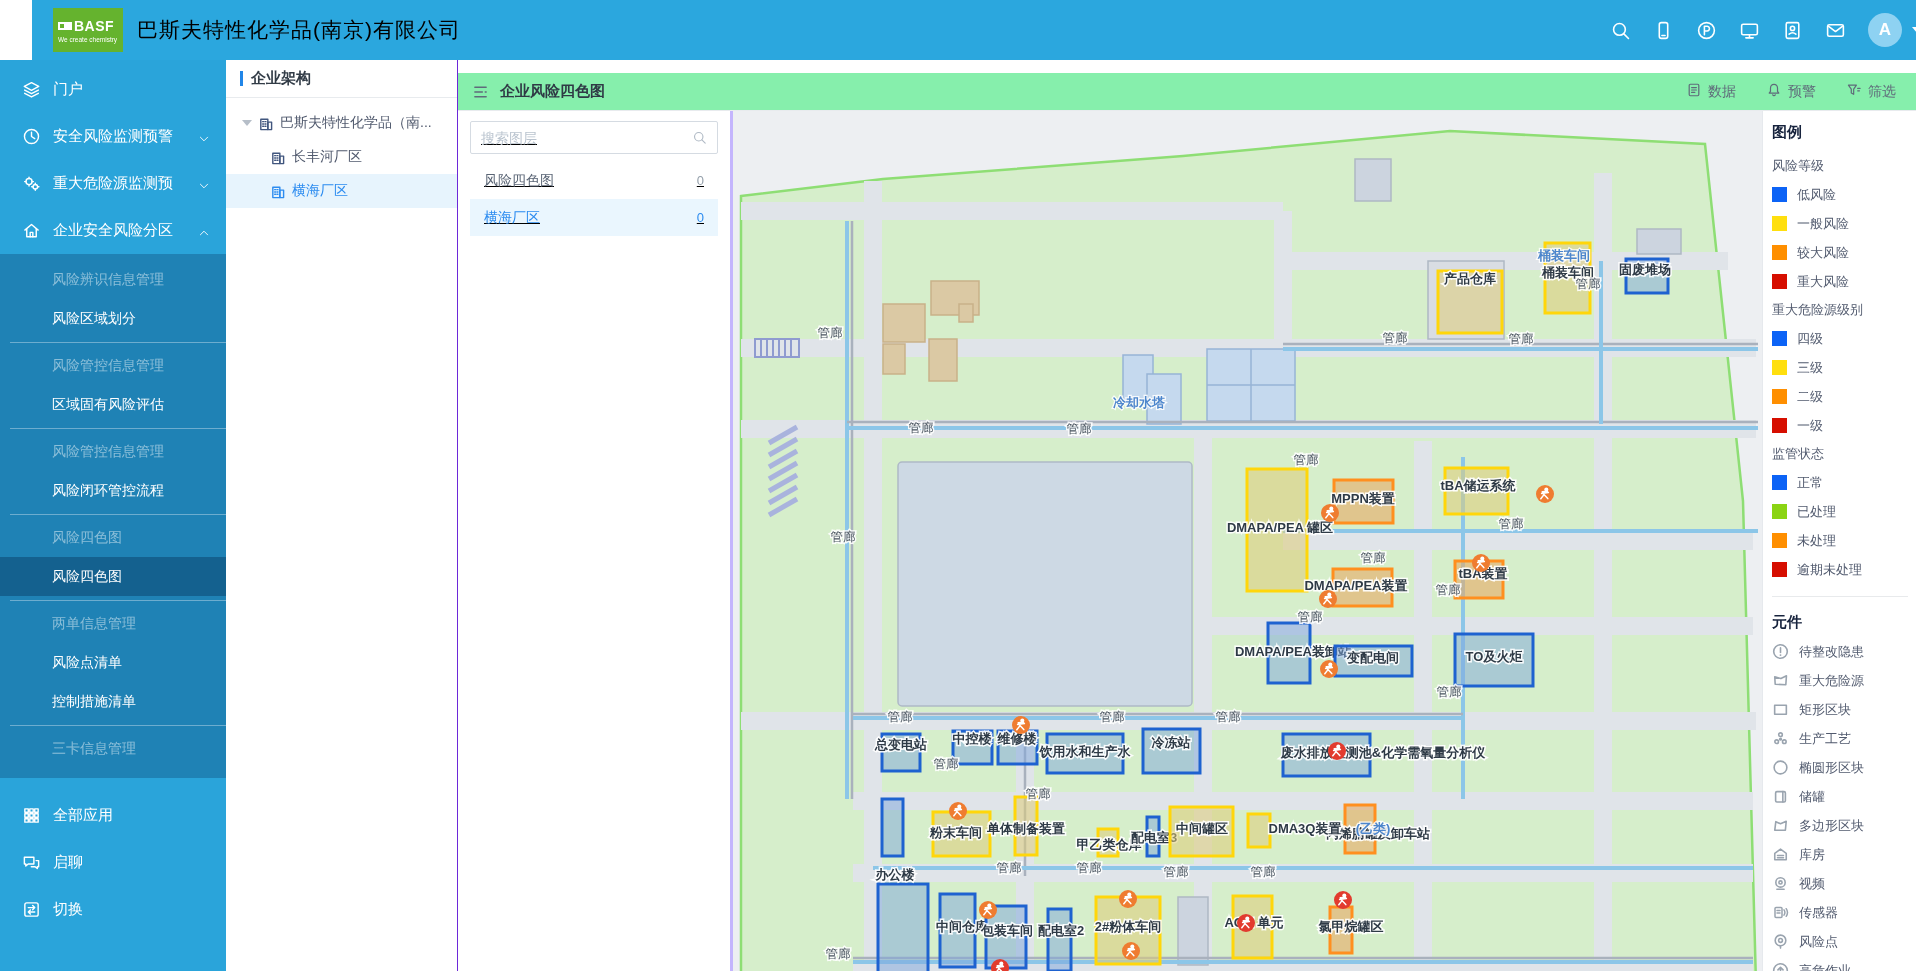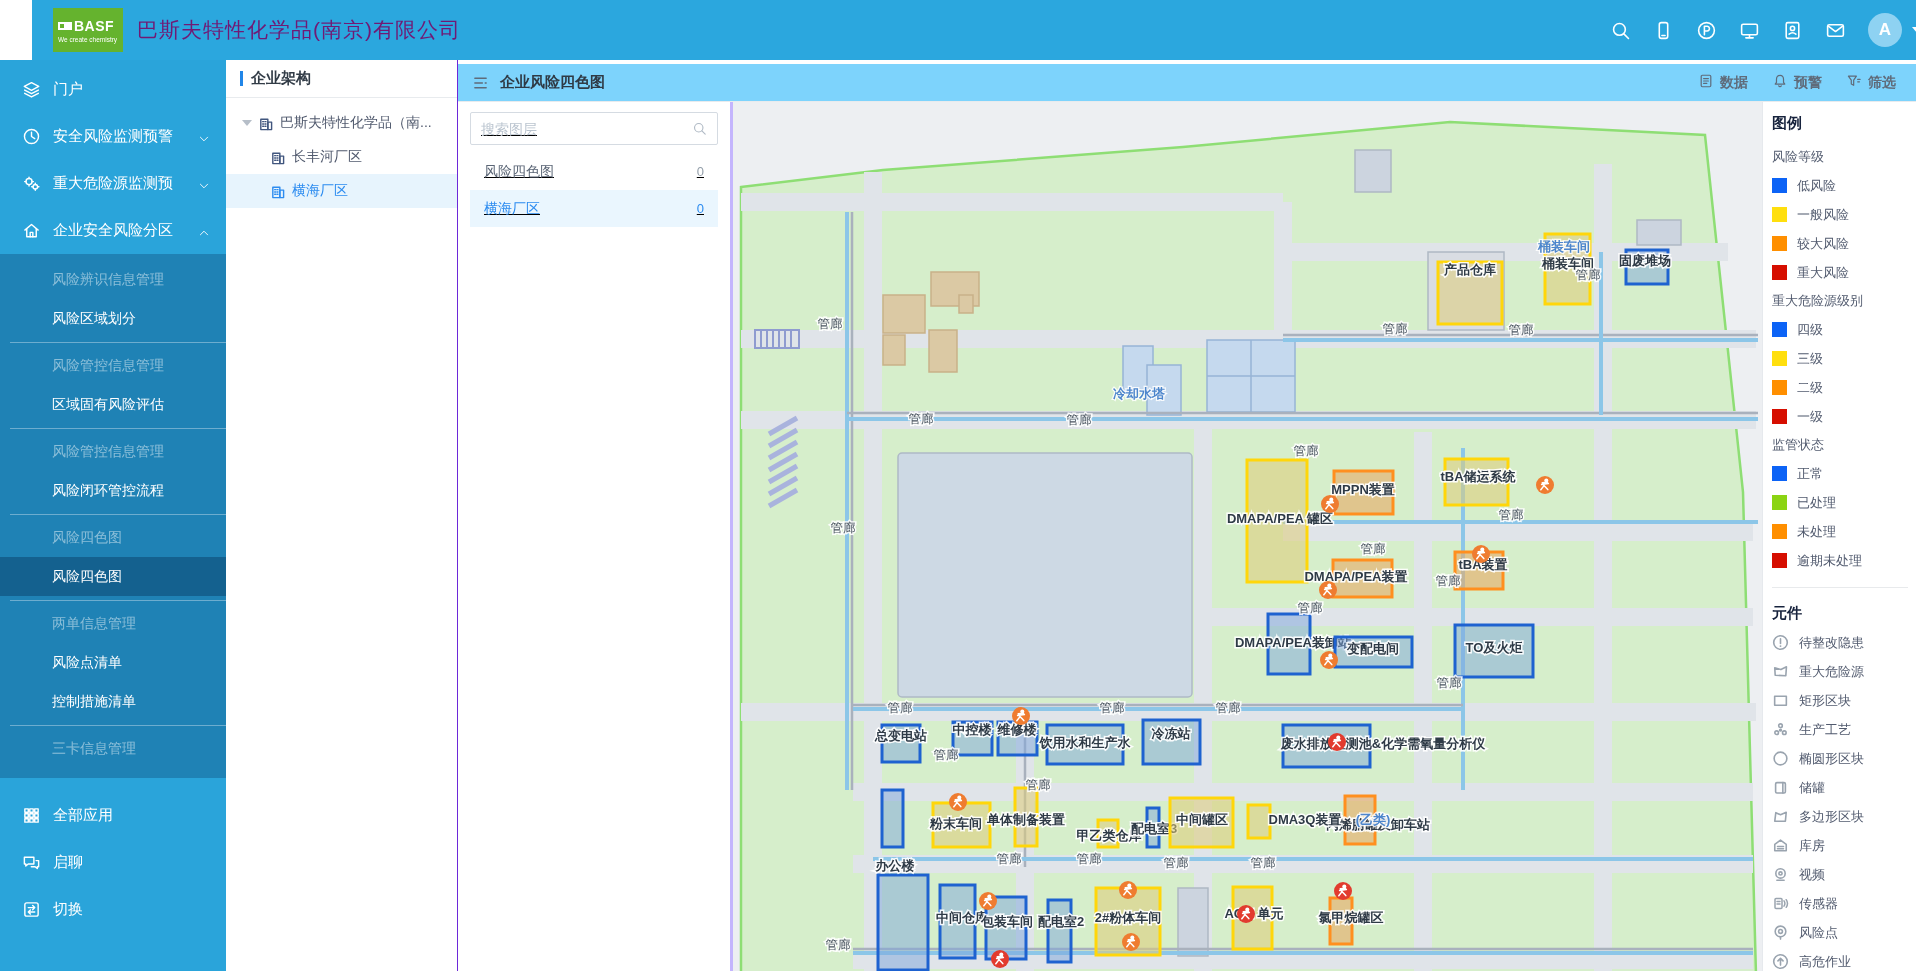--- a/index.html
+++ b/index.html
@@ -9,21 +9,21 @@
 
   
   .header { position:absolute; left:0; top:0; width:1916px; height:60px;
     background:#2ba7de; display:flex; align-items:center;margin-left:32px; }
   .logo { width:70px; height:44px; background:#65b32e; margin-left:21px;
     display:flex; flex-direction:column; justify-content:center; padding:2px 5px; }
   .logo-top { display:flex; align-items:center; gap:2px; color:#fff; font-weight:bold; font-size:14px; letter-spacing:.5px;}
   .logo-sq { width:8px; height:8px; border:2px solid #fff; display:inline-block; }
   .logo-sq2 { width:8px; height:8px; background:#fff; display:inline-block; margin-left:-4px;}
   .logo-tag { color:#fff; font-size:6.5px; margin-top:2px; }
-  .hdr-title { color:#701a75; font-size:21px; margin-left:14px; font-weight:500; letter-spacing:1px;}
+  .hdr-title { color:#000000; font-size:21px; margin-left:14px; font-weight:500; letter-spacing:1px;}
   .hdr-right { margin-left:auto; display:flex; align-items:center; gap:22px; padding-right:26px;}
   .hicon { width:21px; height:21px; color:#fff; cursor:pointer; }
   .hicon svg { width:100%; height:100%; }
   .avatar { width:34px; height:34px; border-radius:50%; background:#8ed2f2; color:#fff;
     display:flex; align-items:center; justify-content:center; font-size:17px; font-weight:bold;}
   .avatar-caret { width:0;height:0;border-left:5px solid transparent;border-right:5px solid transparent;
     border-top:6px solid #fff; margin-left:-12px;}
 
   
   .sidebar { position:absolute; left:0; top:60px; width:226px; height:911px;
@@ -53,26 +53,26 @@
   .tree-row { height:34px; display:flex; align-items:center; font-size:14px; color:#515a6e; cursor:pointer;}
   .tree-row .caret { width:0;height:0;border-left:5px solid transparent;border-right:5px solid transparent;
     border-top:6px solid #b6bec8; margin:0 6px 0 16px;}
   .tree-row.lv1 { padding-left:44px; }
   .tree-row.selected { background:#e7f4fd; color:#2d8cf0; }
   .tree-ico { width:15px; height:15px; margin-right:7px; color:#41567e; }
   .tree-row.selected .tree-ico { color:#2d8cf0; }
   .tree-ico svg{width:100%;height:100%;}
 
   
-  .main { position:absolute; left:458px; top:64px; width:1458px; height:722px; background:#7dd3fc;}
+  .main { position:absolute; left:458px; top:73px; width:1458px; height:722px; background:#86efac;}
   .main-hd { height:38px; border-bottom:1px solid #e8ebee; display:flex; align-items:center; padding:0 20px 0 14px;}
   .mh-ico { width:17px; height:17px; color:#5f6b7a; margin-right:11px;}
   .mh-ico svg{width:100%;height:100%;}
   .mh-title { font-size:15px; font-weight:bold; color:#2f3a45; }
-  .toolbar { margin-left:auto; display:flex; gap:24px;font-weight:bold; }
+  .toolbar { margin-left:auto; display:flex; gap:30px; }
   .tb-btn { display:flex; align-items:center; gap:6px; font-size:14px; color:#5f6b7a; cursor:pointer;}
   .tb-btn svg { width:16px; height:16px; }
   .main-body { display:flex; height:873px; }
 
   
   .layers { width:275px; background:#fff; border-right:3px solid #c4b5fd; padding:10px 12px 0 12px; flex:none;text-decoration:underline;}
   .search-box { height:33px; border:1px solid #d5dbe2; border-radius:2px; display:flex; align-items:center;
     padding:0 10px; }
   .search-box input { border:none; outline:none; flex:1; font-size:14px; color:#515a6e;
     font-family:inherit; background:transparent;}

